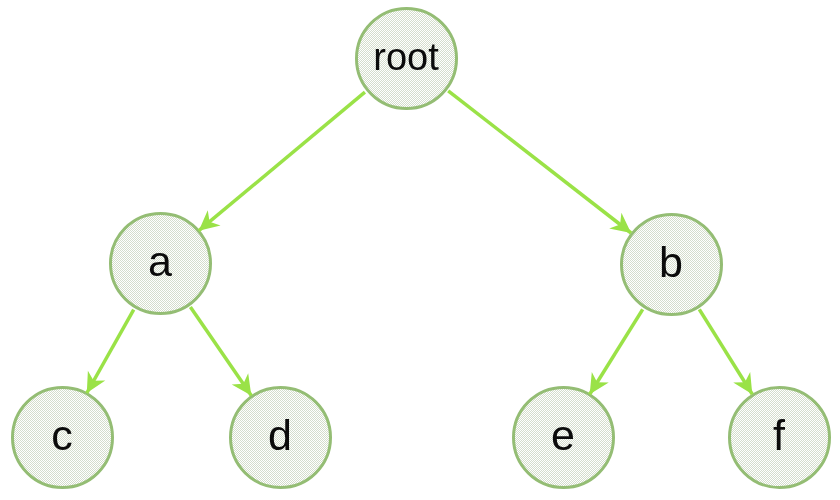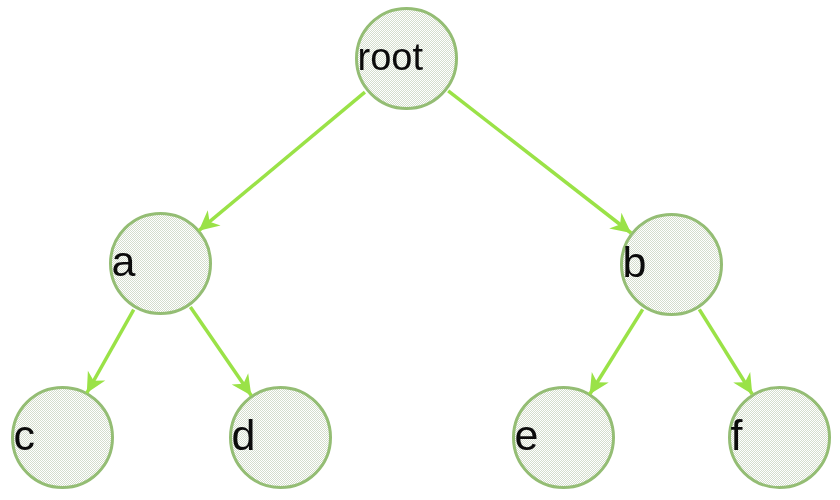--- a/index.html
+++ b/index.html
@@ -19,20 +19,21 @@
   }
   .node {
     position: absolute;
     box-sizing: border-box;
     width: 103px;
     height: 103px;
     border: 3px solid var(--node-border, #94bd74);
     border-radius: 50%;
     display: flex;
     align-items: center;
+    justify-content: center;
     background-color: #ffffff;
     
     background-image: conic-gradient(var(--node-dot, #d4ddcc) 25%, transparent 0 50%, var(--node-dot, #d4ddcc) 0 75%, transparent 0);
     background-size: 2px 2px;
     z-index: 1;
   }
   .node .lbl {
     font-size: 43px;
     line-height: 1;
     color: var(--label, #0b0b0b);

